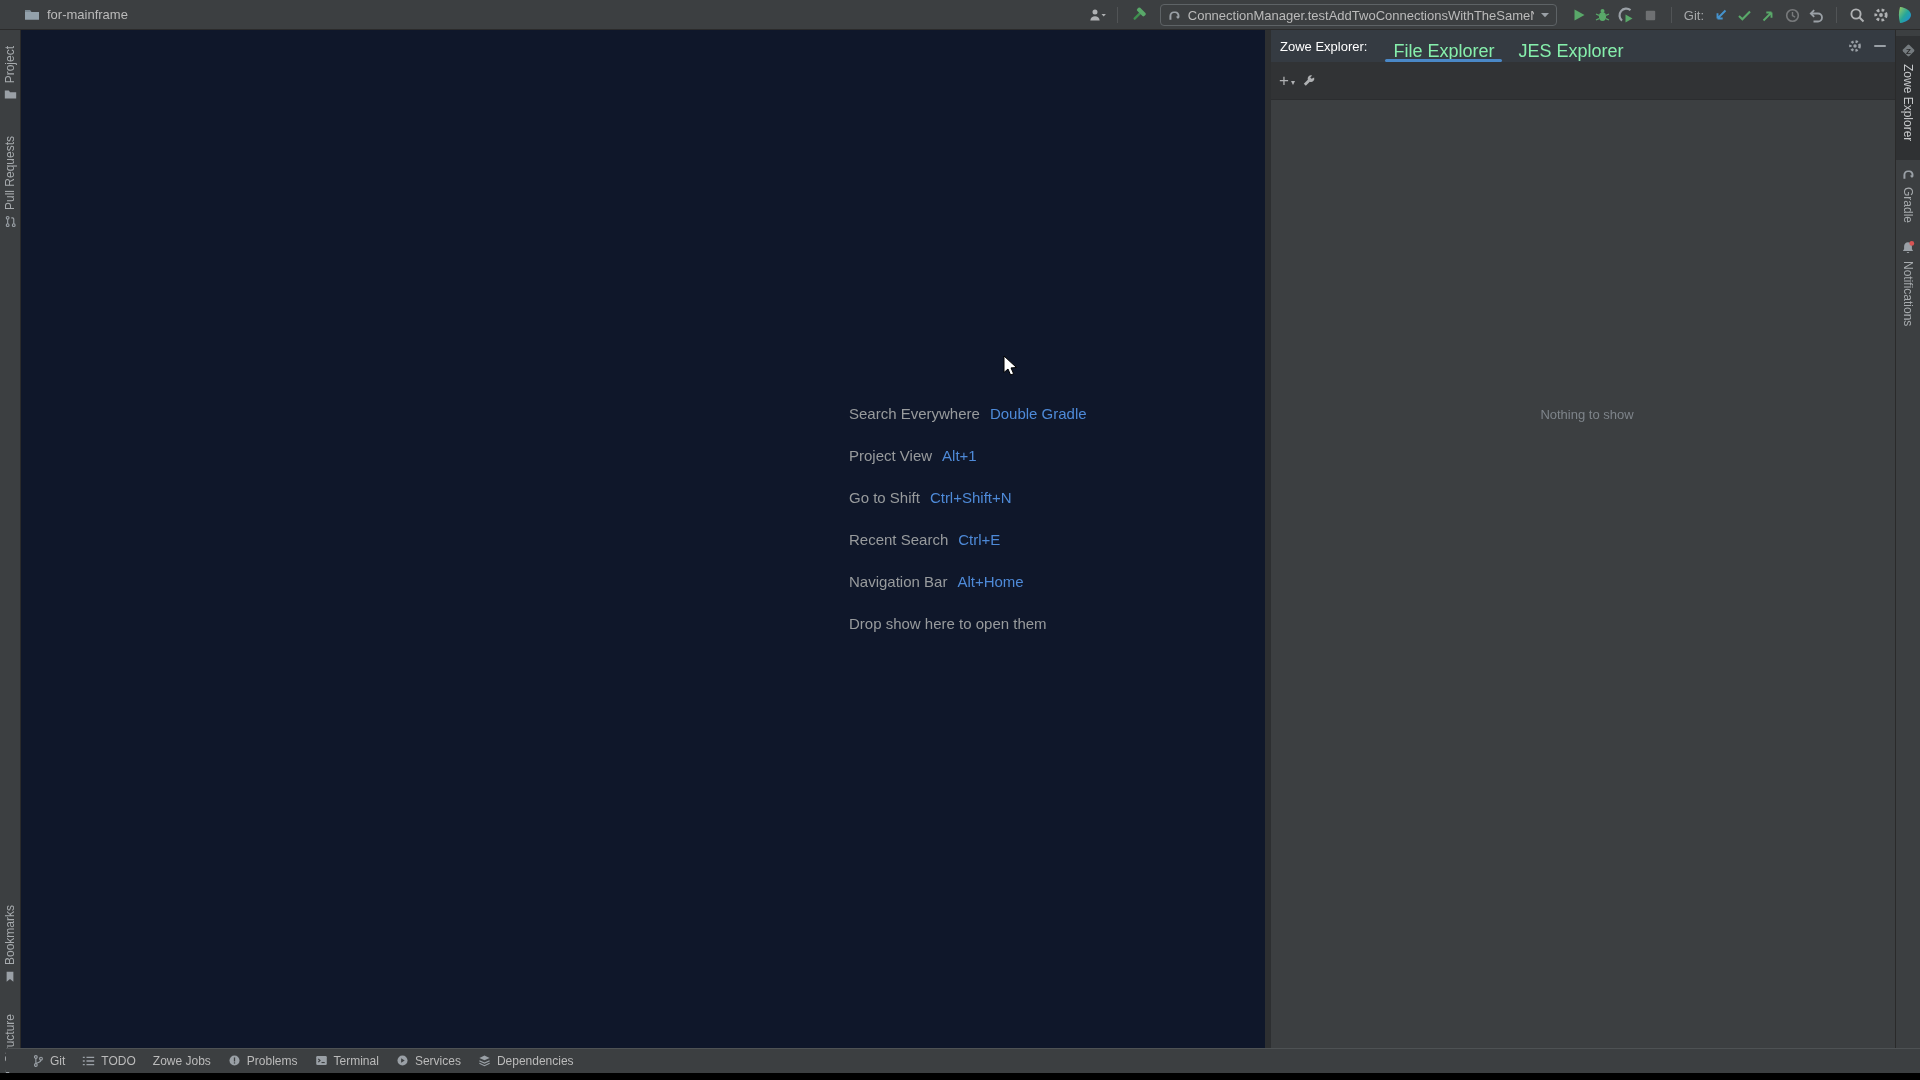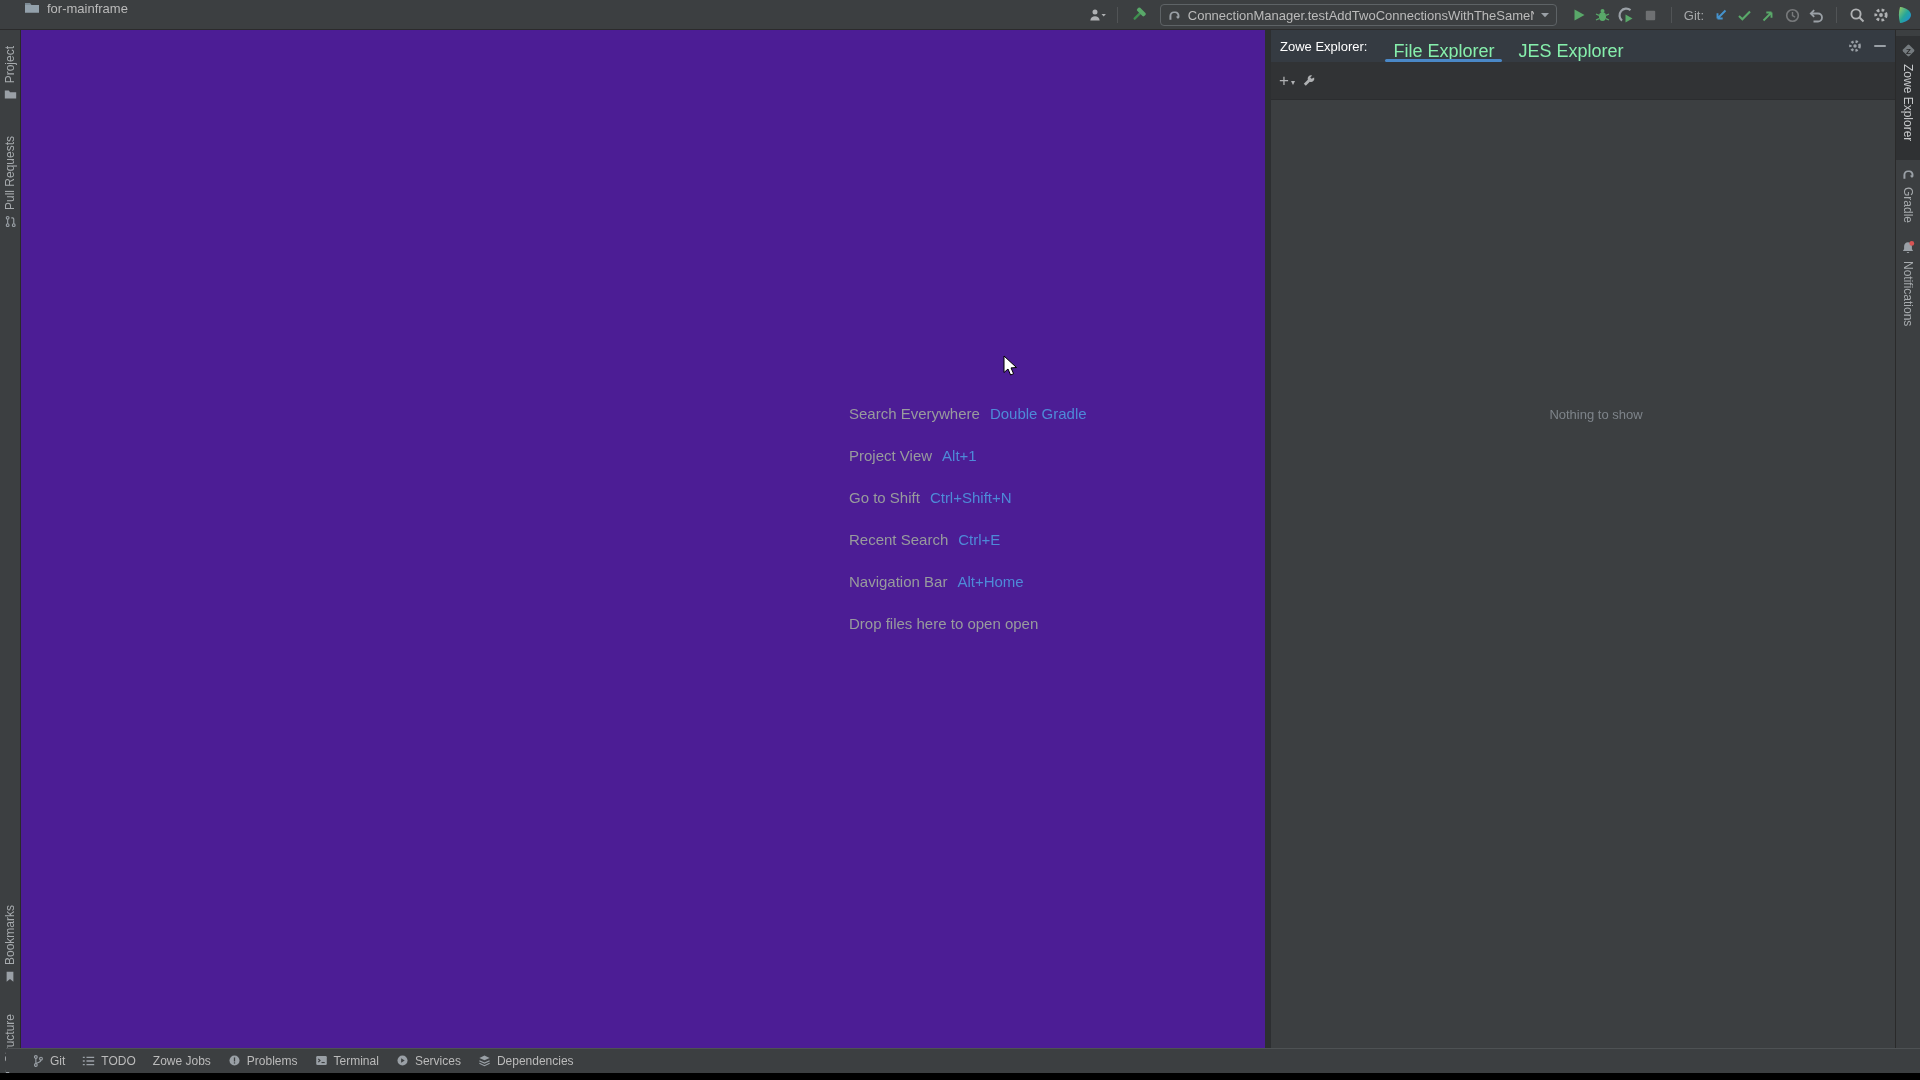--- a/index.html
+++ b/index.html
@@ -2,21 +2,21 @@
 <html><head>
 <meta charset="utf-8">
 <style>
   * { margin:0; padding:0; box-sizing:border-box; }
   html,body { width:1920px; height:1080px; overflow:hidden; background:#000; }
   body { font-family:"Liberation Sans", sans-serif; -webkit-font-smoothing:antialiased; }
   #app { position:relative; width:1920px; height:1080px; background:#3c3f41; overflow:hidden; }
 
   
   .topbar { position:absolute; left:0; top:0; width:1920px; height:30px;
-            background:#3c3f41; border-bottom:1px solid #2b2b2b; display:flex; align-items:flex-start; }
+            background:#3c3f41; border-bottom:1px solid #2b2b2b; display:flex; align-items:center; }
   .project-chip { display:flex; align-items:center; gap:7px; margin-left:24px; }
   .project-chip span.txt { color:#bbbbbb; font-size:13px; }
   .top-right { position:absolute; right:3px; top:0; height:30px; display:flex; align-items:center; }
   .tsep { width:1px; height:16px; background:#515456; margin:0 8px; }
   .tbtn { display:inline-flex; align-items:center; justify-content:center; width:24px; height:24px; }
   .combo { display:flex; align-items:center; height:22px; width:397px; margin:0 10px;
            border:1px solid #5e6366; border-radius:4px; background:#3c3f41; padding:0 6px; }
   .combo .ctext { color:#bbbbbb; font-size:13px; white-space:nowrap; overflow:hidden; flex:1; margin:0 6px; }
   .git-label { color:#a7a9ab; font-size:13px; margin:0 4px; }
 
@@ -24,38 +24,38 @@
   .leftbar { position:absolute; left:0; top:30px; width:21px; height:1042px; background:#3c3f41;
              border-right:1px solid #2a2a2a; }
   .rightbar { position:absolute; right:0; top:30px; width:25px; height:1042px; background:#3c3f41;
               border-left:1px solid #2a2a2a; }
   .stripe-item { position:absolute; left:0; width:100%; display:flex; flex-direction:column; align-items:center; gap:5px; }
   .vtext-up   { writing-mode:vertical-rl; transform:rotate(180deg); color:#a7abae; font-size:12px; white-space:nowrap; }
   .vtext-down { writing-mode:vertical-rl; color:#a7abae; font-size:12px; white-space:nowrap; }
   .stripe-active { position:absolute; left:0; width:100%; background:#2f3133; }
 
   
-  .editor { position:absolute; left:21px; top:30px; width:1244px; height:1018px; background:#4c1d95; }
+  .editor { position:absolute; left:21px; top:30px; width:1244px; height:1018px; background:#0f172a; }
   .splitter { position:absolute; left:1265px; top:30px; width:6px; height:1018px; background:#2d2f31; }
   .shortcuts { position:absolute; left:828px; top:374px; display:flex; flex-direction:column; gap:22px; }
   .shortcut-row { display:flex; align-items:baseline; gap:10px; height:20px; line-height:20px; }
   .shortcut-row .lab { color:#989b9d; font-size:15px; }
   .shortcut-row .key { color:#4e8ad8; font-size:15px; }
 
   
   .toolwin { position:absolute; left:1271px; top:30px; width:624px; height:1018px; background:#3c3f41; }
   .tw-header { position:relative; height:32px; background:#353b42; display:flex; align-items:center; }
   .tw-title { color:#ffffff; font-size:13px; margin-left:9px; }
   .tw-tab { position:relative; height:32px; display:flex; align-items:flex-end; padding:0 12px; color:#86efac; font-size:18px; }
   .tw-tab.sel::after { content:""; position:absolute; left:4px; right:4px; bottom:0; height:3px; background:#4a88c7; border-radius:2px; }
   .tw-header-right { position:absolute; right:8px; top:0; height:32px; display:flex; align-items:center; gap:10px; }
   .tw-toolbar { height:38px; background:#313335; border-bottom:1px solid #2b2d2f; display:flex; align-items:center; padding-left:8px; gap:12px; }
   .plus-glyph { color:#afb1b3; font-size:17px; line-height:17px; position:relative; }
   .plus-glyph .caret { position:absolute; right:-6px; bottom:-2px; font-size:8px; color:#afb1b3; }
-  .tw-empty { position:absolute; left:13px; top:377px; width:100%; text-align:center; color:#7e848a; font-size:13px; }
+  .tw-empty { position:absolute; left:4px; top:377px; width:100%; text-align:center; color:#7e848a; font-size:13px; }
 
   
   .statusbar { position:absolute; left:6px; top:1048px; width:1920px; height:24px; background:#3c3f41;
                border-top:1px solid #4e5254; display:flex; align-items:center; padding-left:26px; gap:17px; }
   .sb-item { display:flex; align-items:center; gap:6px; color:#bbbbbb; font-size:12px; }
   .bottom-black { position:absolute; left:0; top:1073px; width:1920px; height:7px; background:#000; }
 
   .ico { display:inline-flex; }
   .cursor { position:absolute; left:1003px; top:355px; }
 </style>
@@ -244,21 +244,21 @@
       </div>
       <div class="shortcut-row">
         <span class="lab">Recent Search</span>
         <span class="key">Ctrl+E</span>
       </div>
       <div class="shortcut-row">
         <span class="lab">Navigation Bar</span>
         <span class="key">Alt+Home</span>
       </div>
       <div class="shortcut-row">
-        <span class="lab">Drop files here to open open</span>
+        <span class="lab">Drop show here to open them</span>
       </div>
     </div>
   </div>
 
   <div class="splitter"></div>
 
   <div class="toolwin">
     <div class="tw-header">
       <span class="tw-title">Zowe Explorer:</span>
       <div class="tw-tab sel" style="margin-left:14px;">

